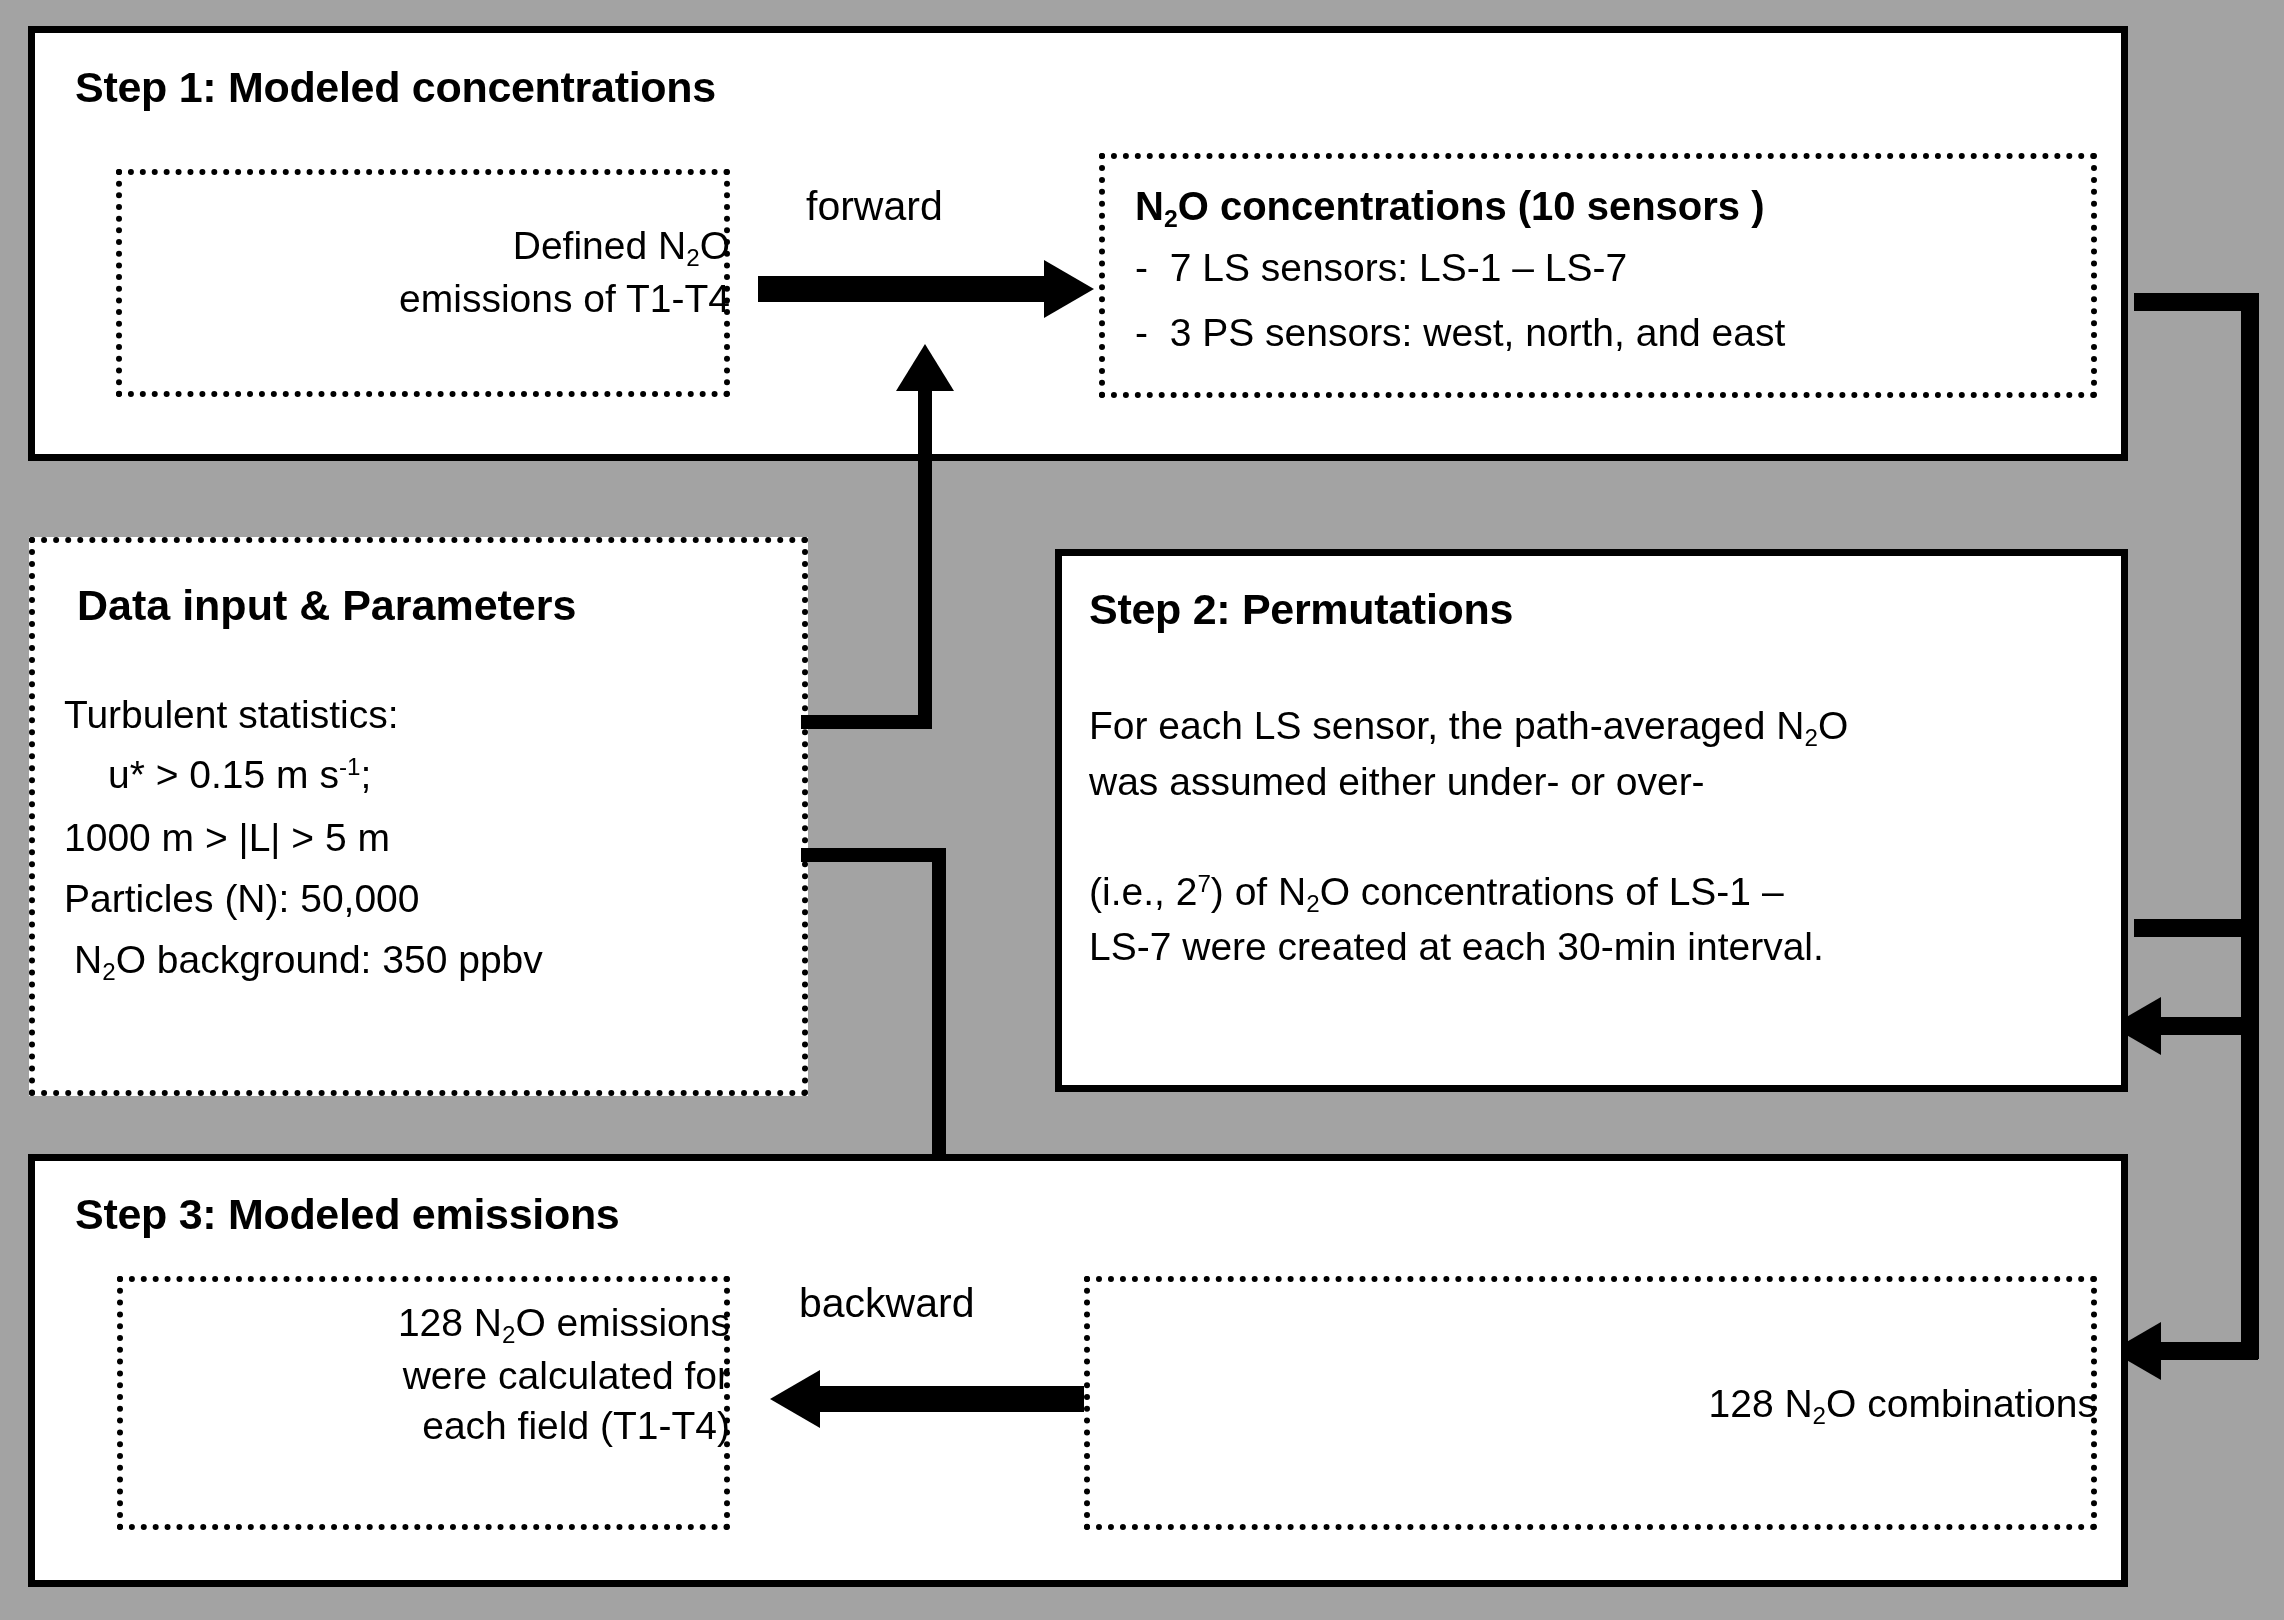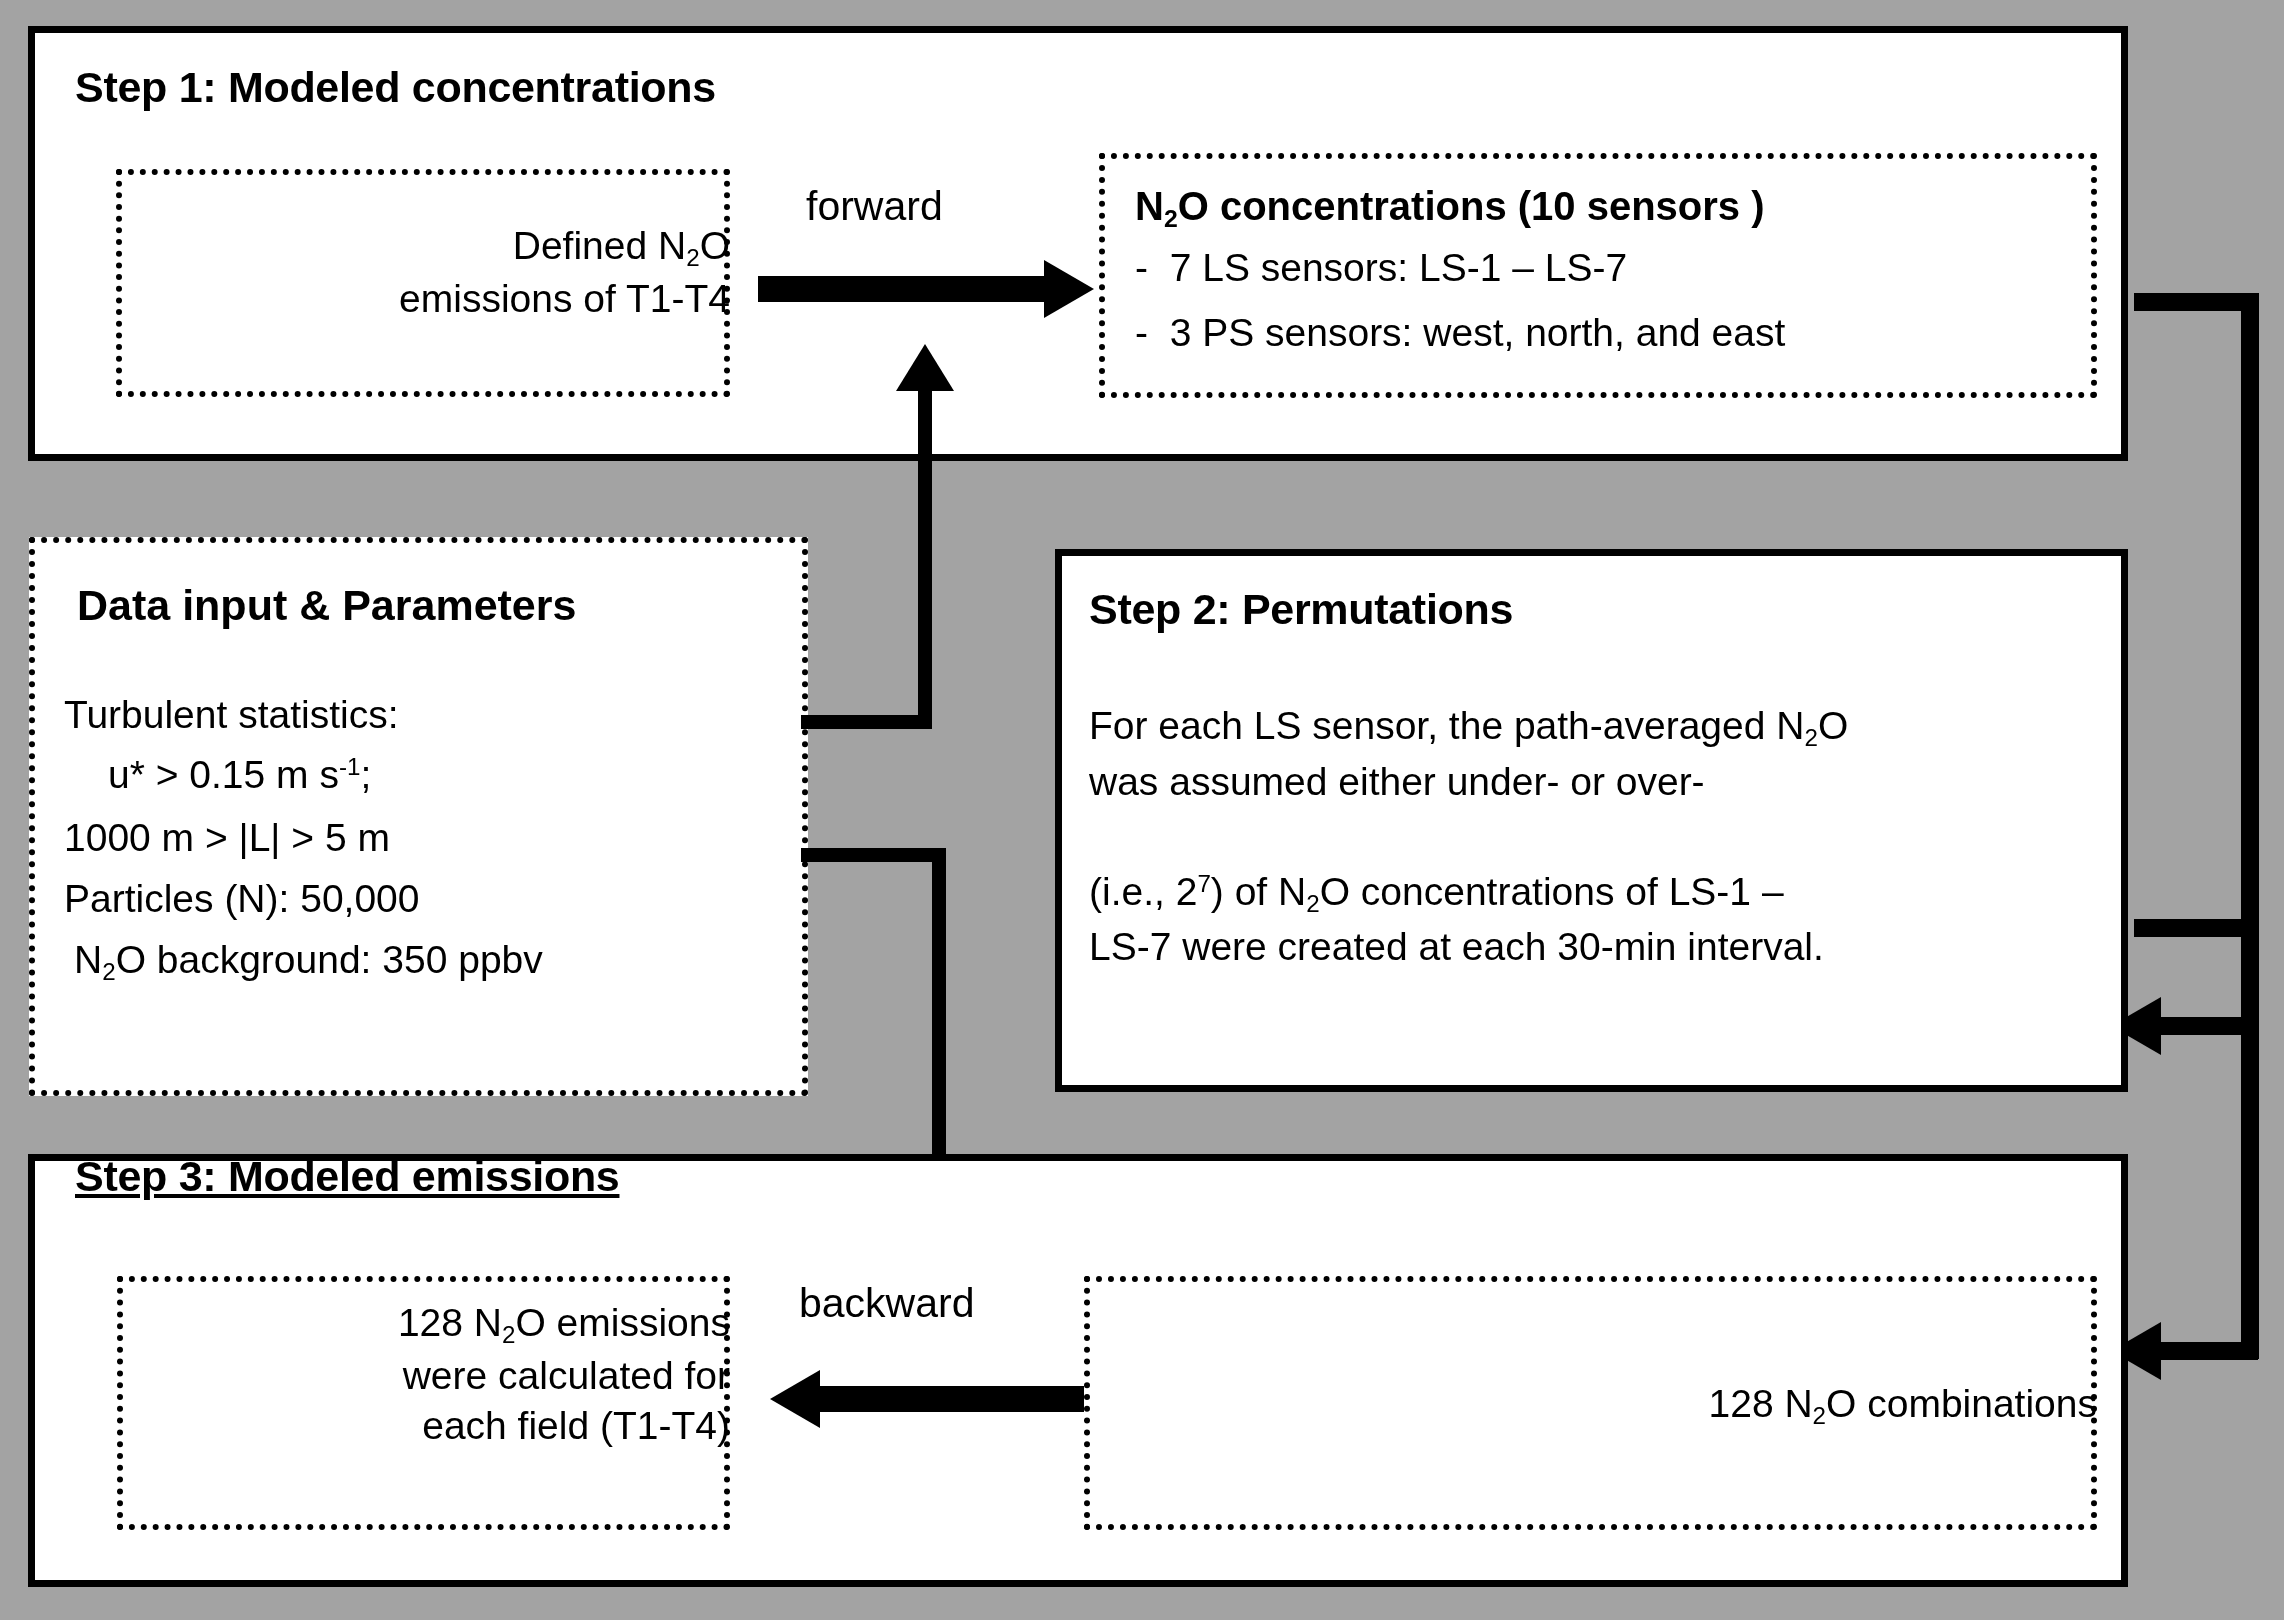--- a/index.html
+++ b/index.html
@@ -153,21 +153,21 @@
     <span>(i.e., 2</span><sup>7</sup><span>) of N</span><sub>2</sub><span>O concentrations of LS-1 –</span>
   </div>
   <div class="txt" style="left:1089px; top:922px;">LS-7 were created at each 30-min interval.</div>
 
   <div class="hline" style="left:2134px; top:919px; width:124px; height:18px;"></div>
   <div class="vline" style="left:2241px; top:919px; width:18px; height:440px;"></div>
   <div class="hline" style="left:2160px; top:1342px; width:98px; height:18px;"></div>
   <div class="arrow-left" style="left:2111px; top:1322px;"></div>
 
   <div class="step-box" style="left:28px; top:1154px; width:2100px; height:433px;"></div>
-  <div class="step-title" style="left:75px; top:1155px;text-decoration:underline;">Step 3: Modeled emissions</div>
+  <div class="step-title" style="left:75px; top:1193px;">Step 3: Modeled emissions</div>
 
   <div class="dotted-box" style="left:117px; top:1276px; width:613px; height:254px;"></div>
   <div class="txt center" style="left:117px; top:1298px; width:613px;">
     <span><span>128 N</span><sub>2</sub><span>O emissions</span></span><br>
     <span>were calculated for</span><br>
     <span>each field (T1-T4)</span>
   </div>
 
   <div class="hline" style="left:820px; top:1386px; width:264px; height:26px;"></div>
   <div class="arrow-left" style="left:770px; top:1370px;"></div>

